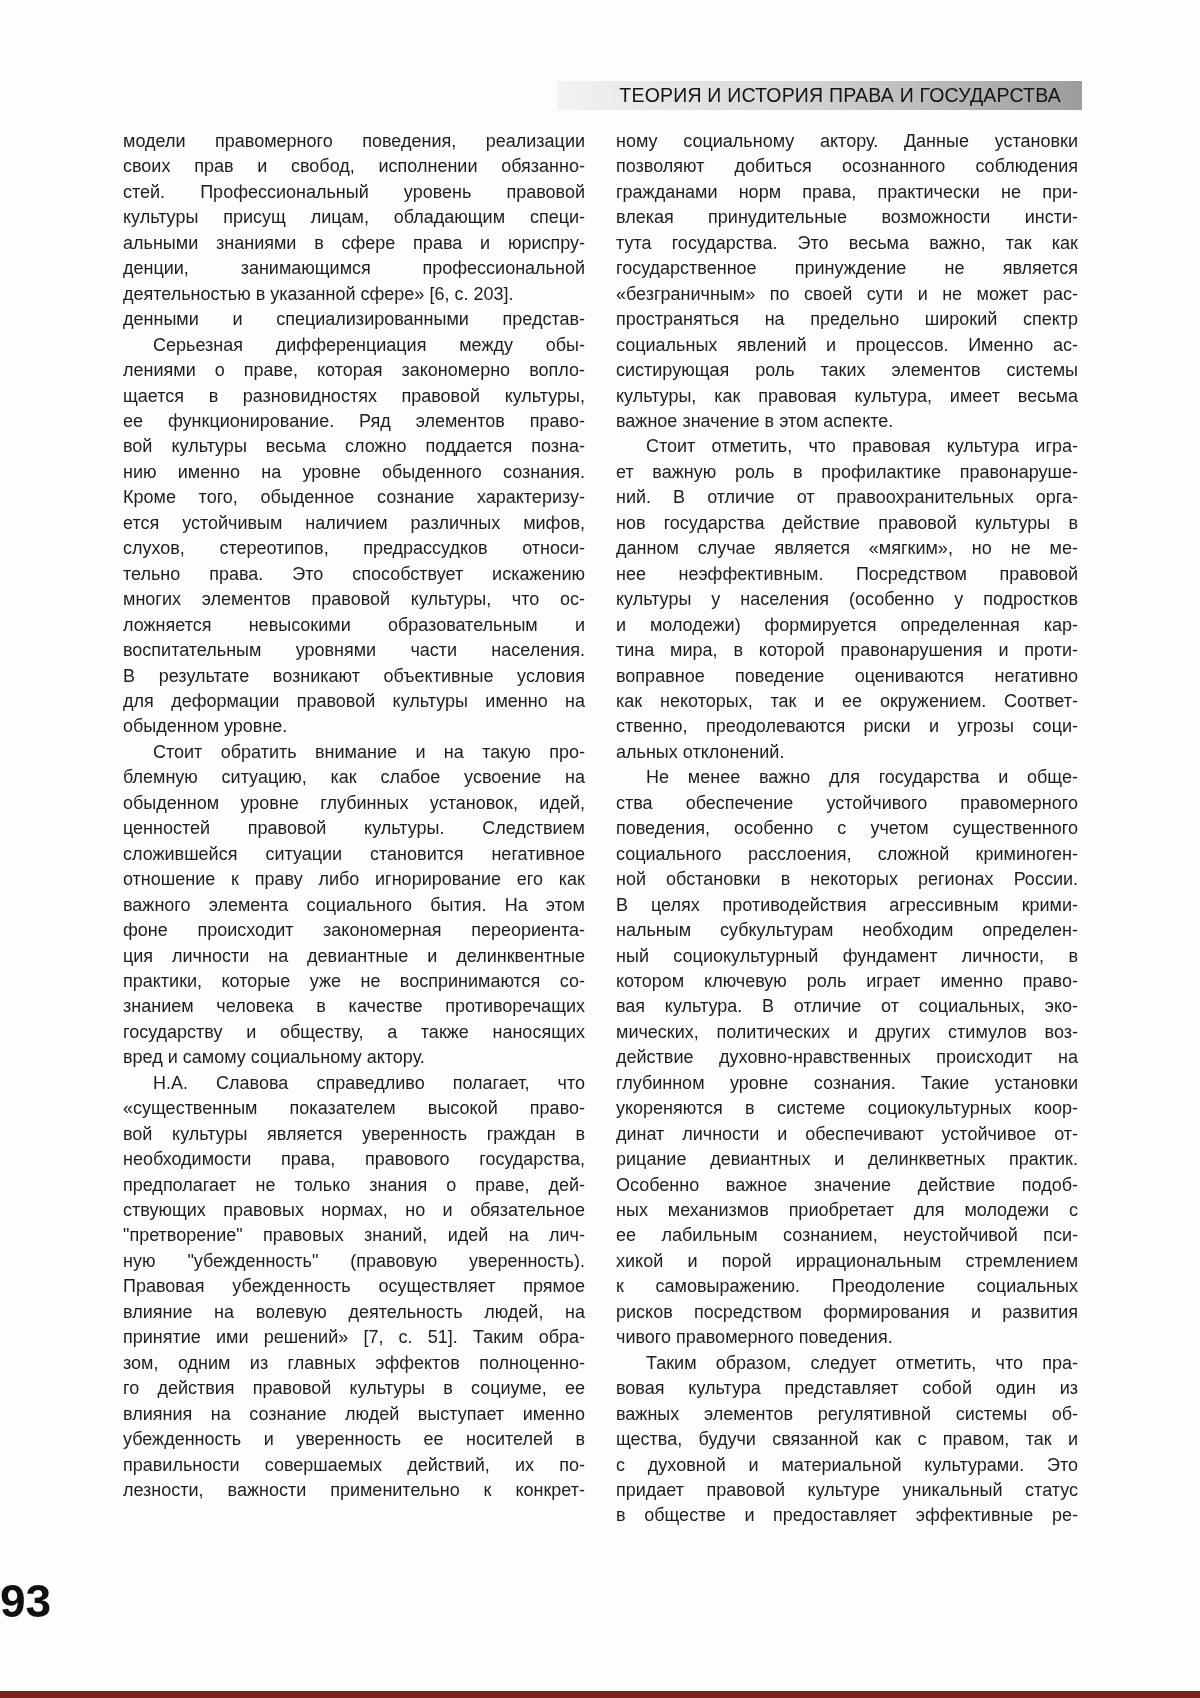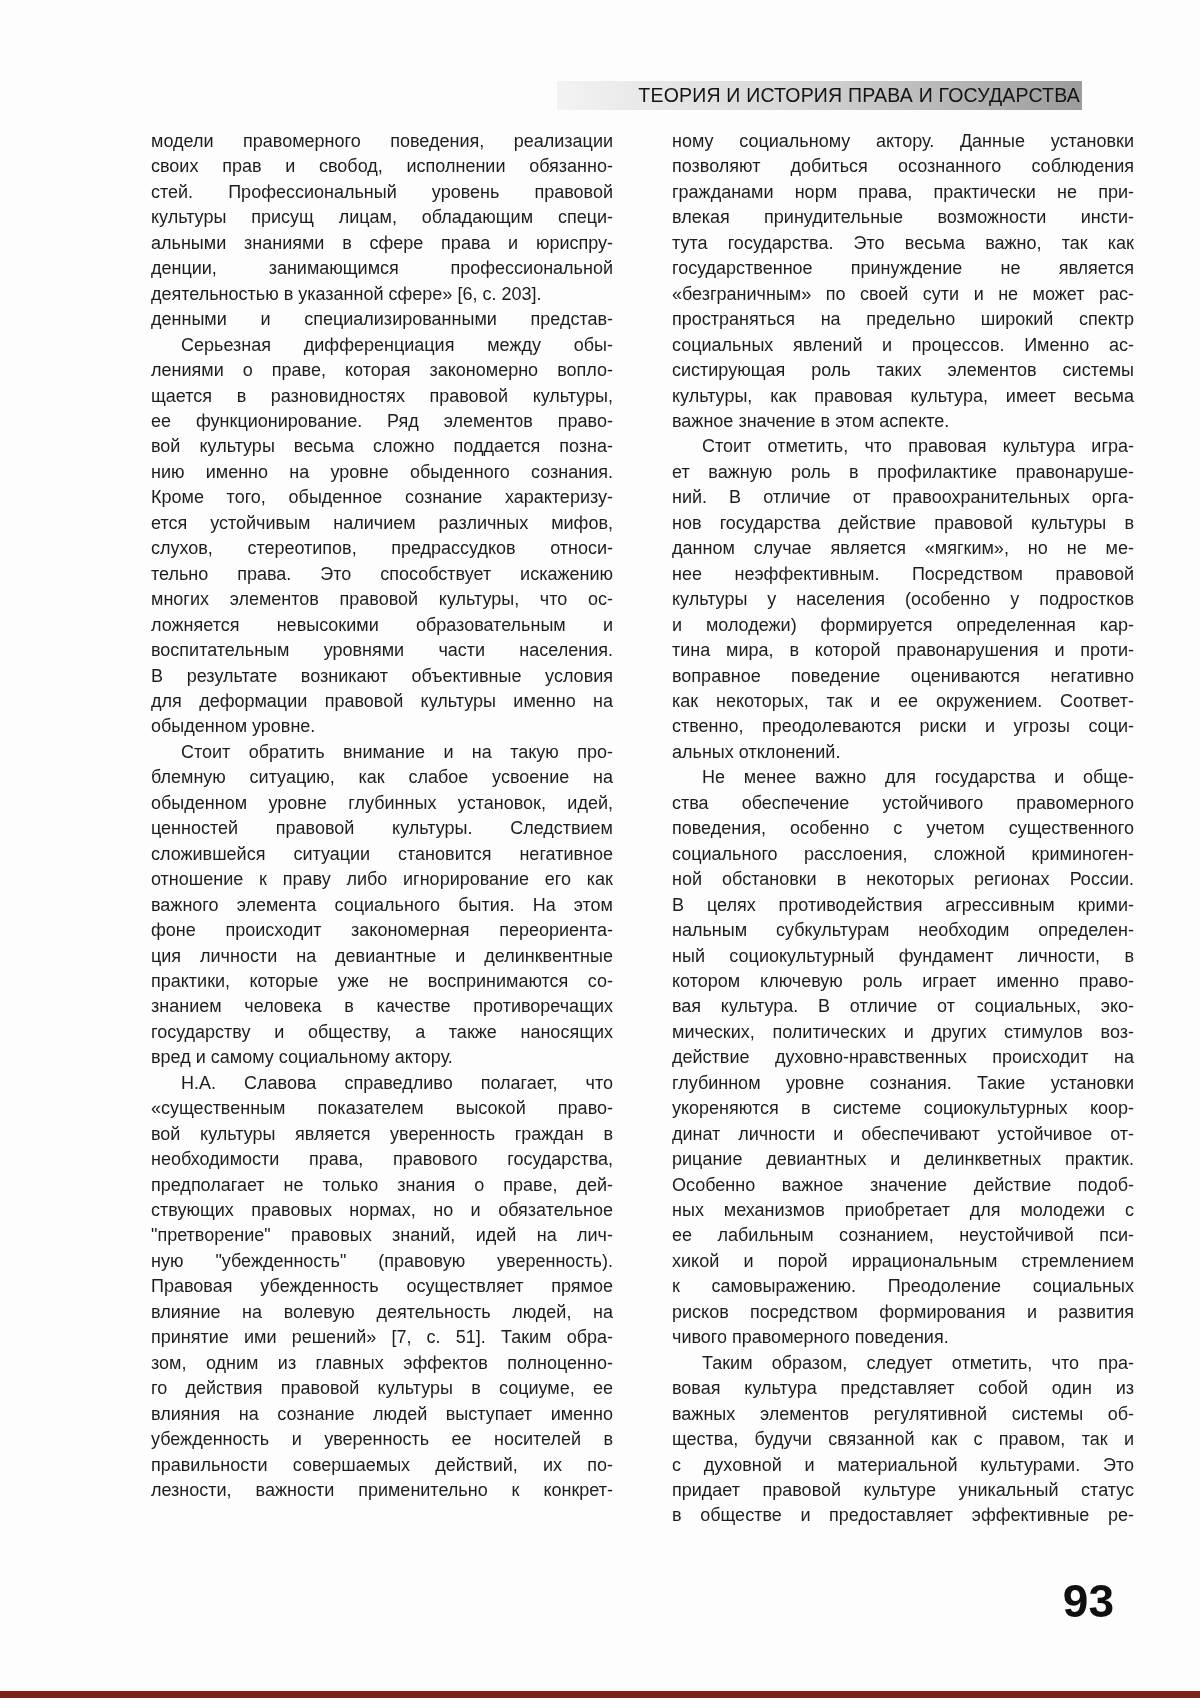--- a/index.html
+++ b/index.html
@@ -14,56 +14,55 @@
   }
   .header-bar {
     position: absolute;
     top: 81px;
     left: 557px;
     width: 525px;
     height: 29px;
     display: flex;
     align-items: center;
     justify-content: flex-end;
-    padding-right: 2px;
+    padding-right: 21px;
     box-sizing: border-box;
     background: linear-gradient(90deg, #f3f3f3 0%, #d6d6d6 45%, #9c9c9c 100%);
   }
   .header-title {
     font-size: 19.5px;
     letter-spacing: 0.2px;
     color: #141414;
     white-space: nowrap;
   }
   .columns {
     position: absolute;
     top: 129px;
     left: 123px;
     display: flex;
     gap: 31px;
   }
   .col {
     width: 462px;
     font-size: 18px;
     line-height: 25.45px;
-    margin-left: 28px;
   }
   .line {
     white-space: nowrap;
     text-align: justify;
     text-align-last: justify;
   }
   .line.indent { text-indent: 30px; }
   .line.para-end { text-align-last: left; }
   .page-number {
     position: absolute;
     top: 1574px;
     left: 0;
     width: 1114px;
-    text-align: right;
+    text-align: left;
     font-size: 46px;
     font-weight: bold;
     color: #101010;
   }
   .bottom-bar {
     position: absolute;
     left: 0;
     bottom: 0;
     width: 100%;
     height: 7px;

